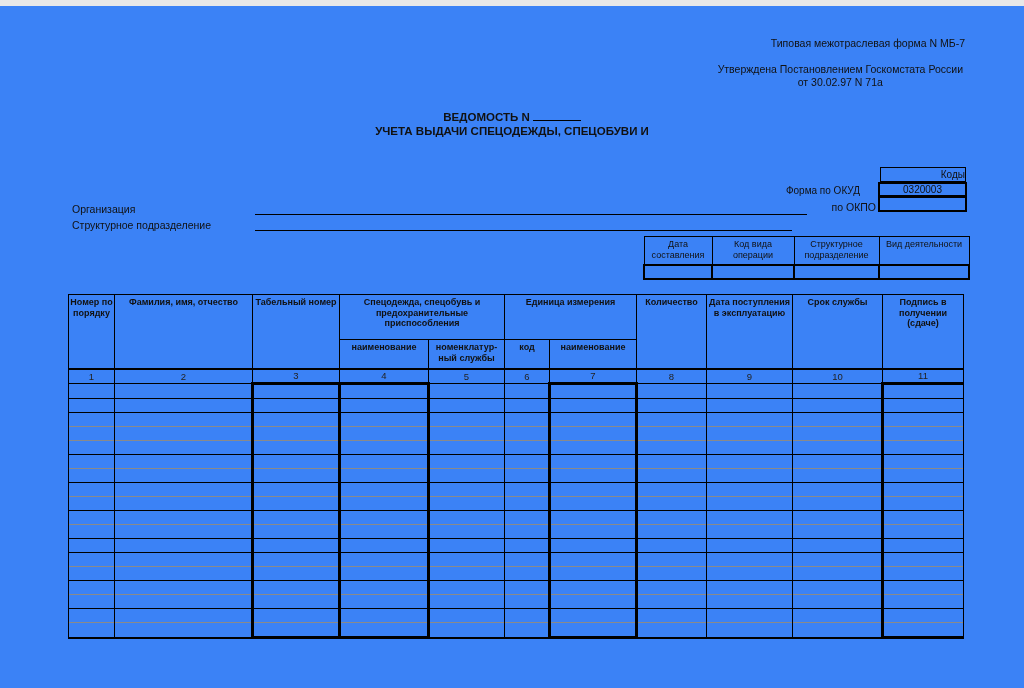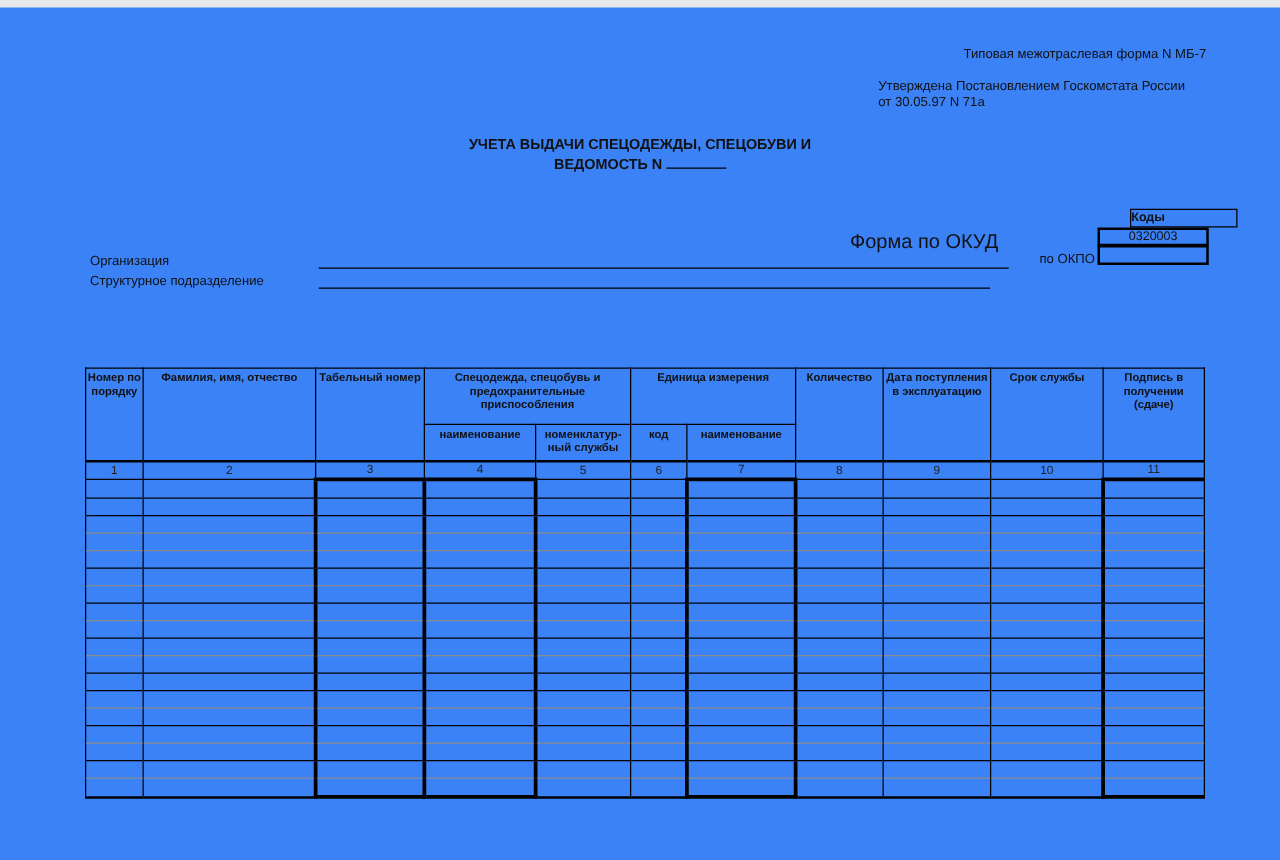--- a/index.html
+++ b/index.html
@@ -3,29 +3,29 @@
 <meta charset="utf-8">
 <style>
   html,body{margin:0;padding:0;background:#e8e8e8;}
   #page{
     position:relative;width:1024px;height:688px;background:#3b82f6;
     font-family:"Liberation Sans","DejaVu Sans",sans-serif;color:#111;
     overflow:hidden;margin:6px auto;
   }
   
   .meta-line1{position:absolute;top:31px;right:59px;font-size:10.5px;text-align:right;}
-  .meta-approved{position:absolute;top:57px;right:76px;font-size:10.5px;line-height:13px;text-align:left;}
+  .meta-approved{position:absolute;top:57px;right:61px;font-size:10.5px;line-height:13px;text-align:center;}
   
   .title-block{position:absolute;top:104px;left:0;width:1024px;text-align:center;
     font-size:11.5px;font-weight:bold;line-height:13.5px;}
   .blank-line{display:inline-block;width:48px;border-bottom:1.5px solid #000;height:10px;margin-left:3px;}
   
-  .kody-cell{position:absolute;left:904px;top:161px;width:84px;height:13px;border:1.5px solid #000;
-    font-size:10px;text-align:left;line-height:13px;font-weight:bold;}
-  .okud-label{position:absolute;left:680px;top:179px;width:196px;font-size:16px;}
+  .kody-cell{position:absolute;left:880px;top:161px;width:84px;height:13px;border:1.5px solid #000;
+    font-size:10px;text-align:right;line-height:13px;}
+  .okud-label{position:absolute;left:664px;top:179px;width:196px;text-align:right;font-size:10px;}
   .okud-value{position:absolute;left:878px;top:176px;width:89px;height:15px;border:2.5px solid #000;
     box-sizing:border-box;font-size:10px;text-align:center;line-height:11px;}
   .okpo-label{position:absolute;left:680px;top:195px;width:196px;text-align:right;font-size:10.5px;}
   .okpo-value{position:absolute;left:878px;top:190px;width:89px;height:16px;border:2.5px solid #000;
     box-sizing:border-box;}
   
   .org-label{position:absolute;left:72px;top:197px;font-size:10.5px;}
   .org-line{position:absolute;left:255px;top:208px;width:552px;border-top:1.5px solid #000;}
   .dept-label{position:absolute;left:72px;top:213px;font-size:10.5px;}
   .dept-line{position:absolute;left:255px;top:224px;width:537px;border-top:1.5px solid #000;}
@@ -55,39 +55,61 @@
   .main-table tbody tr.last td:nth-child(7),.main-table tbody tr.last td:nth-child(11){border-bottom:3.5px solid #000;}
 </style>
 </head>
 <body>
 
 <div id="page">
 
   <div class="meta-line1">Типовая межотраслевая форма N МБ-7</div>
   <div class="meta-approved">
     <div>Утверждена Постановлением Госкомстата России</div>
-    <div>от 30.05.97 N 71а</div>
+    <div>от 30.02.97 N 71а</div>
   </div>
 
   <div class="title-block">
+    <div><span>ВЕДОМОСТЬ N</span><span class="blank-line"></span></div>
     <div>УЧЕТА ВЫДАЧИ СПЕЦОДЕЖДЫ, СПЕЦОБУВИ И</div>
-    <div><span>ВЕДОМОСТЬ N</span><span class="blank-line"></span></div>
   </div>
 
   <div class="kody-cell">Коды</div>
   <div class="okud-label">Форма по ОКУД</div>
   <div class="okud-value">0320003</div>
   <div class="okpo-label">по ОКПО</div>
   <div class="okpo-value"></div>
 
   <div class="org-label">Организация</div>
   <div class="org-line"></div>
   <div class="dept-label">Структурное подразделение</div>
   <div class="dept-line"></div>
 
+  <table class="info-table">
+    <colgroup>
+        <col style="width:68px">
+        <col style="width:82px">
+        <col style="width:85px">
+        <col style="width:90px">
+      </colgroup>
+    <tbody>
+        <tr>
+      <th>Дата составления</th>
+      <th>Код вида операции</th>
+      <th>Структурное подразделение</th>
+      <th>Вид деятельности</th>
+    </tr>
+    <tr>
+      <td></td>
+      <td></td>
+      <td></td>
+      <td></td>
+    </tr>
+  </tbody>
+    </table>
 
   <table class="main-table">
     <colgroup>
       <col style="width:46px">
         <col style="width:138px">
         <col style="width:87px">
         <col style="width:89px">
       <col style="width:76px">
         <col style="width:45px">
         <col style="width:87px">

